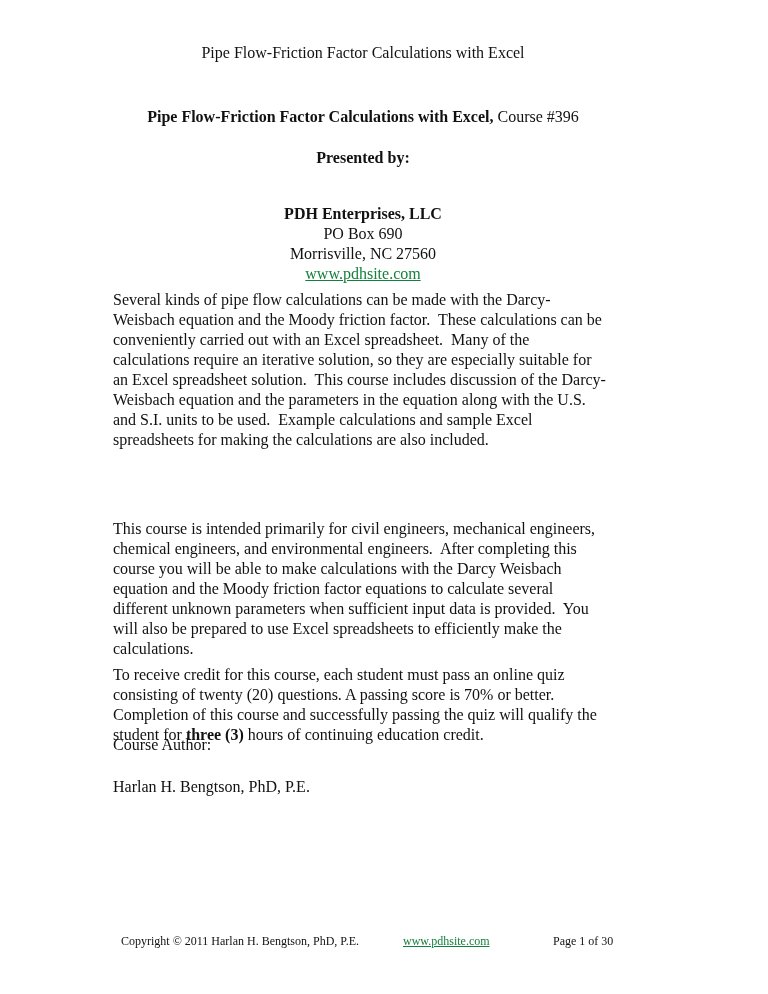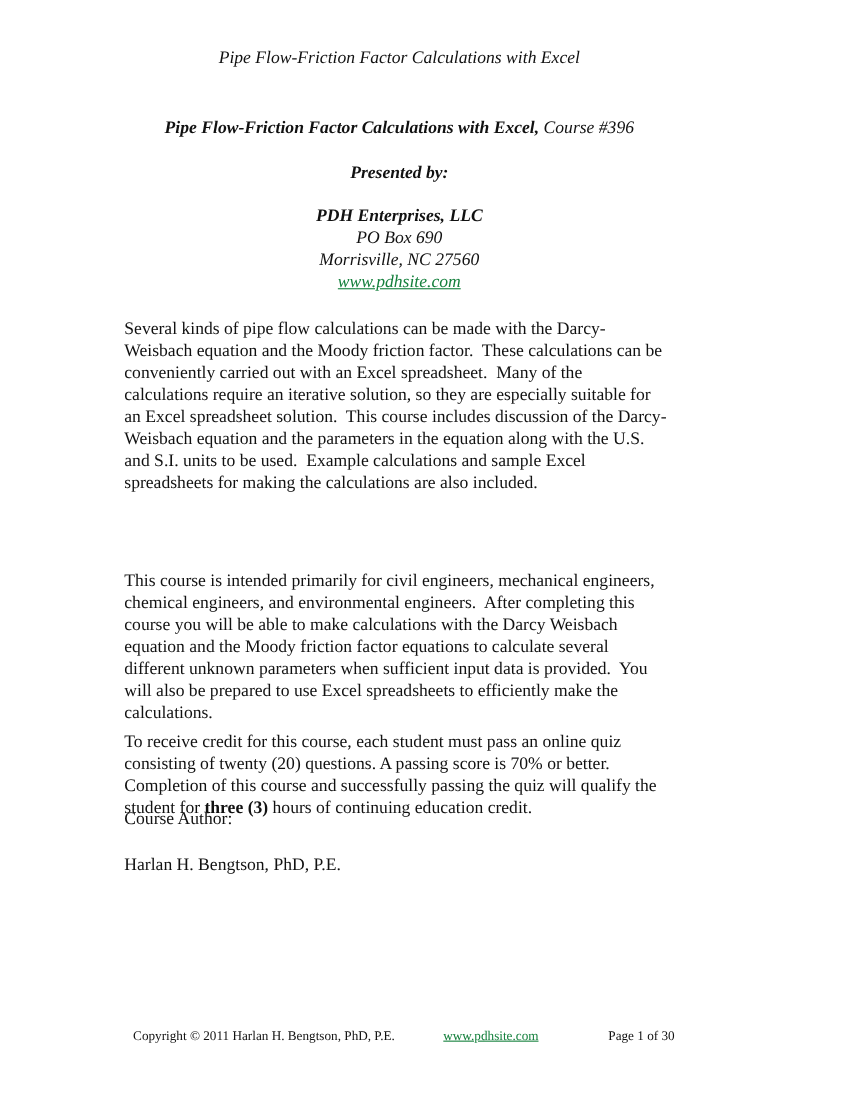--- a/index.html
+++ b/index.html
@@ -17,21 +17,21 @@
     font-size: 16px;
     line-height: 20px;
     overflow: hidden;
   }
   .band {
     position: absolute;
     left: 113px;
     width: 500px;
     white-space: pre;
   }
-  .centered { text-align: center; font-style: italic; }
+  .centered { text-align: center; }
   .b { font-weight: bold; }
   .para { white-space: pre; }
   a.site-link {
     color: #15803d;
     text-decoration: underline;
     cursor: pointer;
   }
   .footer-item {
     position: absolute;
     font-size: 12px;
@@ -43,21 +43,21 @@
 <body>
 
 <div class="page">
 
   <div class="band centered" style="top:43px;">Pipe Flow-Friction Factor Calculations with Excel</div>
 
   <div class="band centered" style="top:107px;"><span class="b">Pipe Flow-Friction Factor Calculations with Excel,</span><span> Course #396</span></div>
 
   <div class="band centered b" style="top:148px;">Presented by:</div>
 
-  <div class="band centered" style="top:187px;"><span class="b">PDH Enterprises, LLC</span><br><span>PO Box 690</span><br><span>Morrisville, NC 27560</span><br><a class="site-link">www.pdhsite.com</a></div>
+  <div class="band centered" style="top:204px;"><span class="b">PDH Enterprises, LLC</span><br><span>PO Box 690</span><br><span>Morrisville, NC 27560</span><br><a class="site-link">www.pdhsite.com</a></div>
 
   <div class="band para" style="top:290px;">Several kinds of pipe flow calculations can be made with the Darcy-
 Weisbach equation and the Moody friction factor.  These calculations can be
 conveniently carried out with an Excel spreadsheet.  Many of the
 calculations require an iterative solution, so they are especially suitable for
 an Excel spreadsheet solution.  This course includes discussion of the Darcy-
 Weisbach equation and the parameters in the equation along with the U.S.
 and S.I. units to be used.  Example calculations and sample Excel
 spreadsheets for making the calculations are also included.</div>
 

